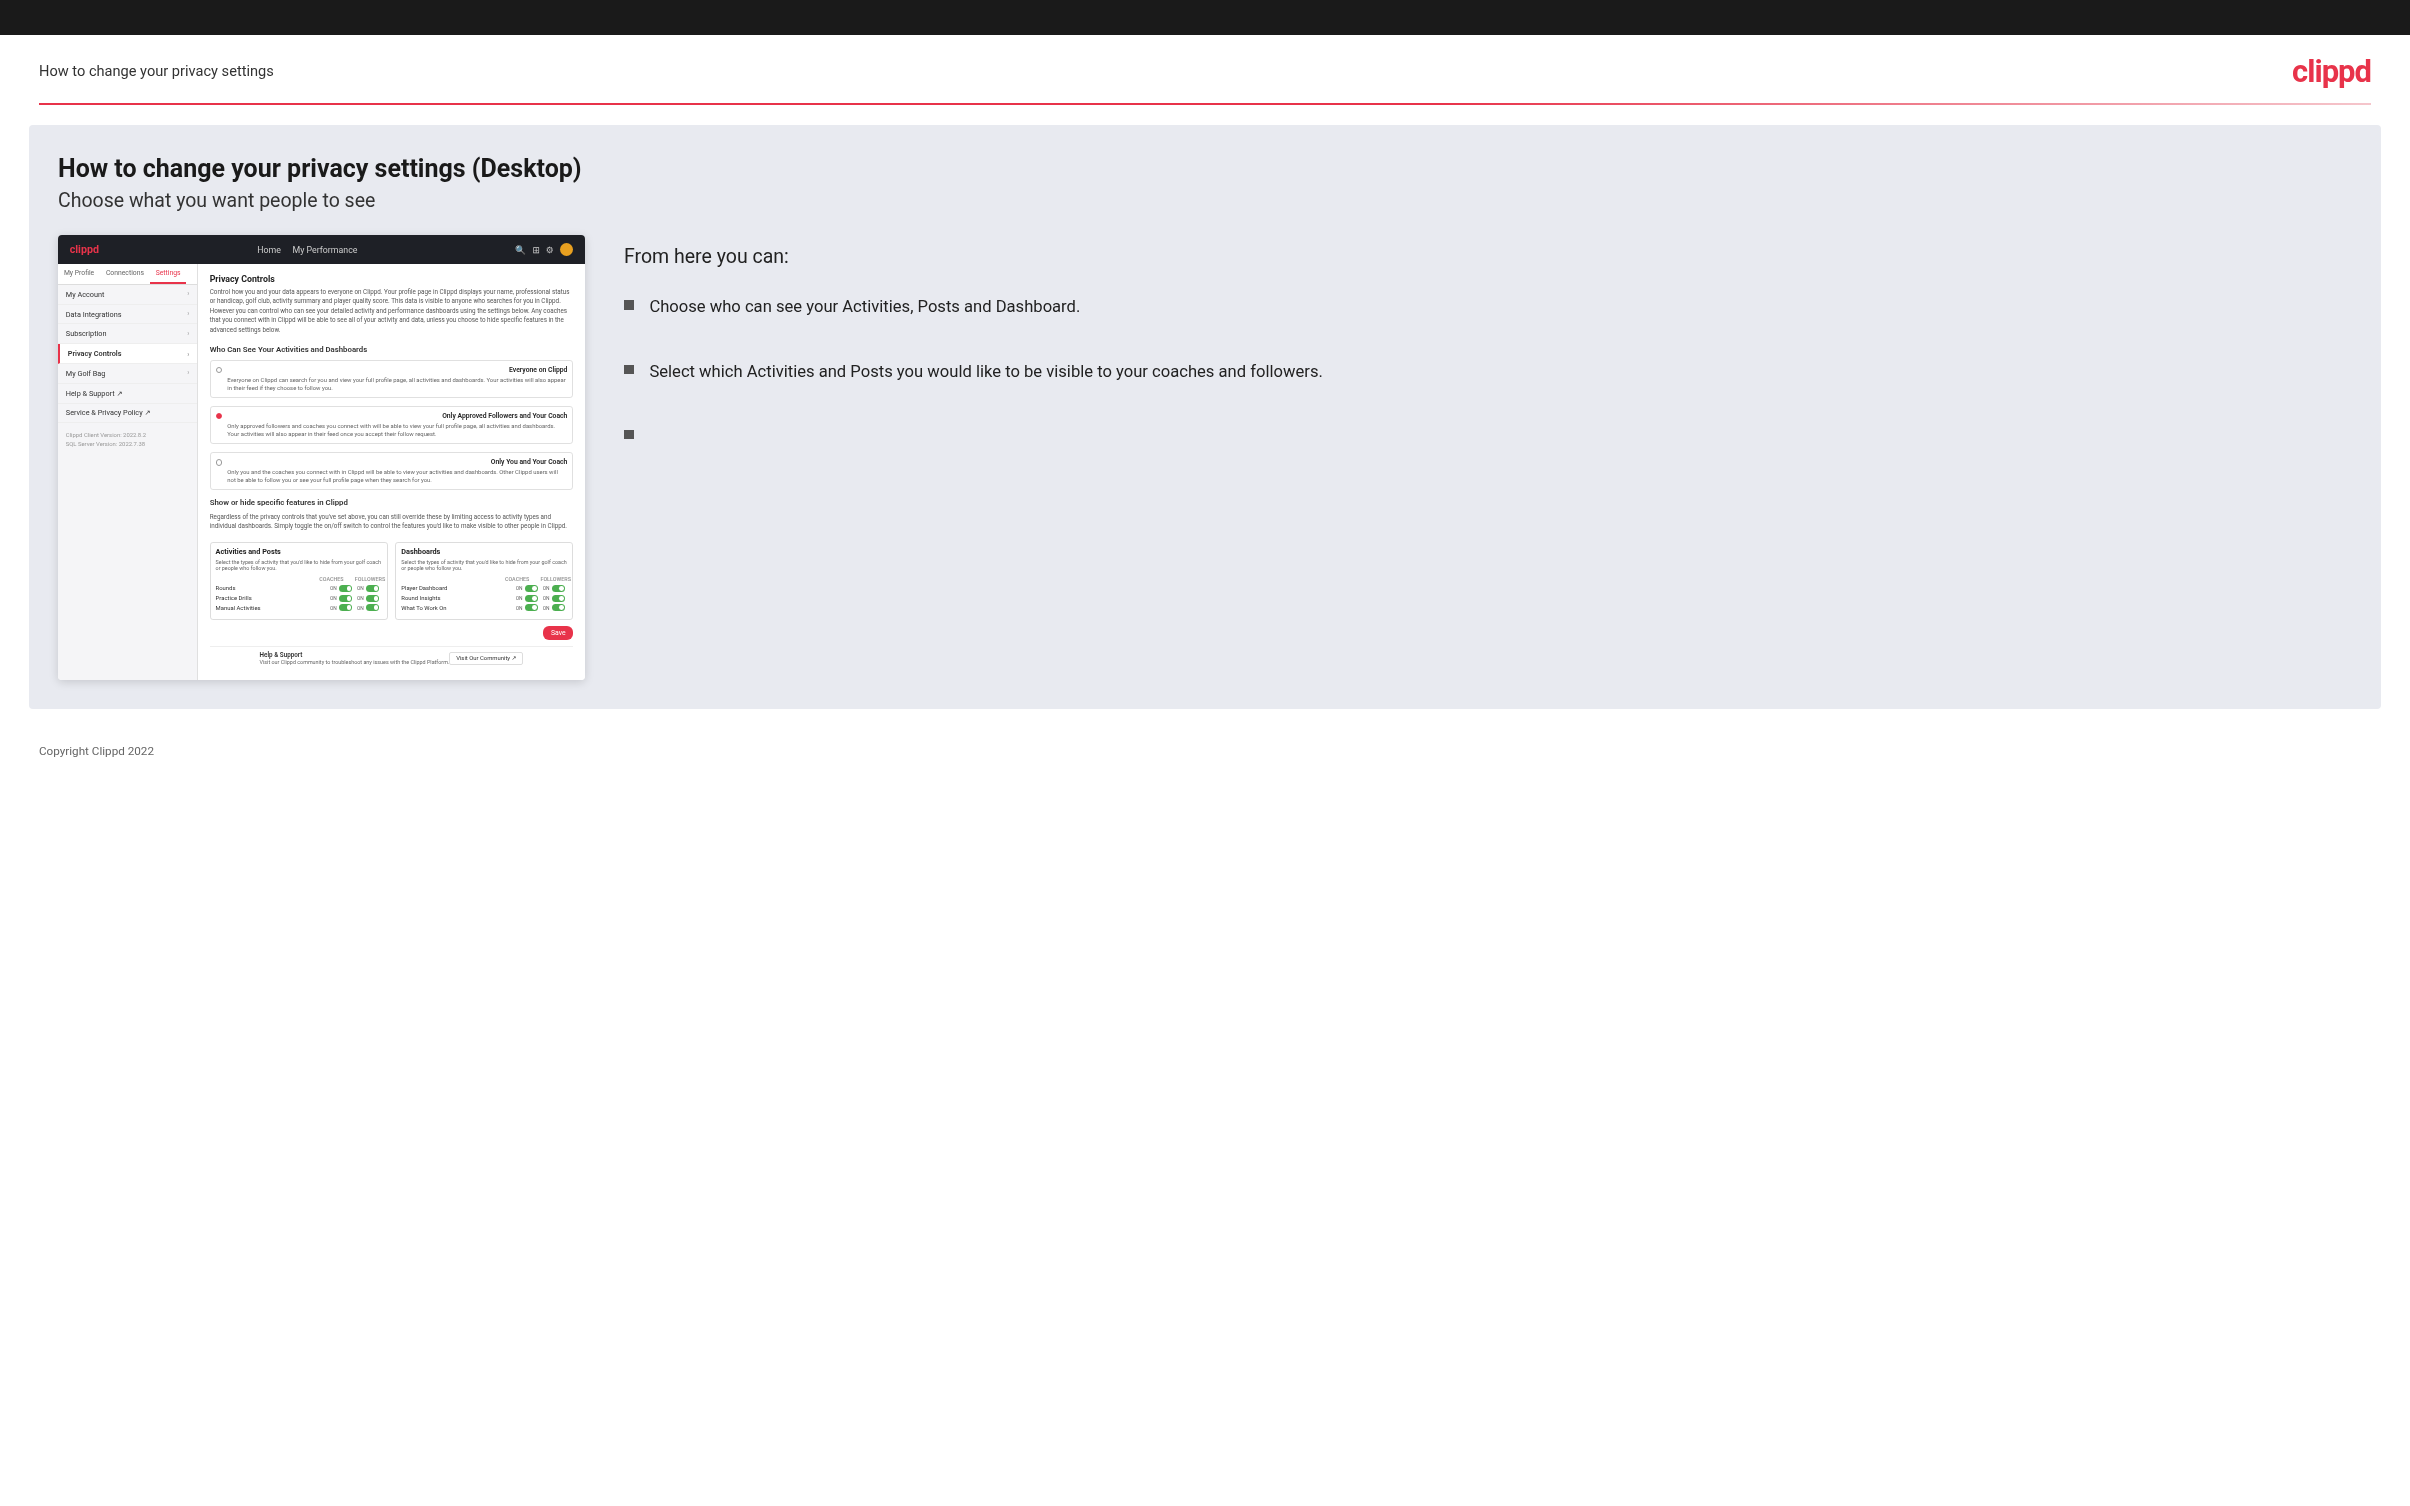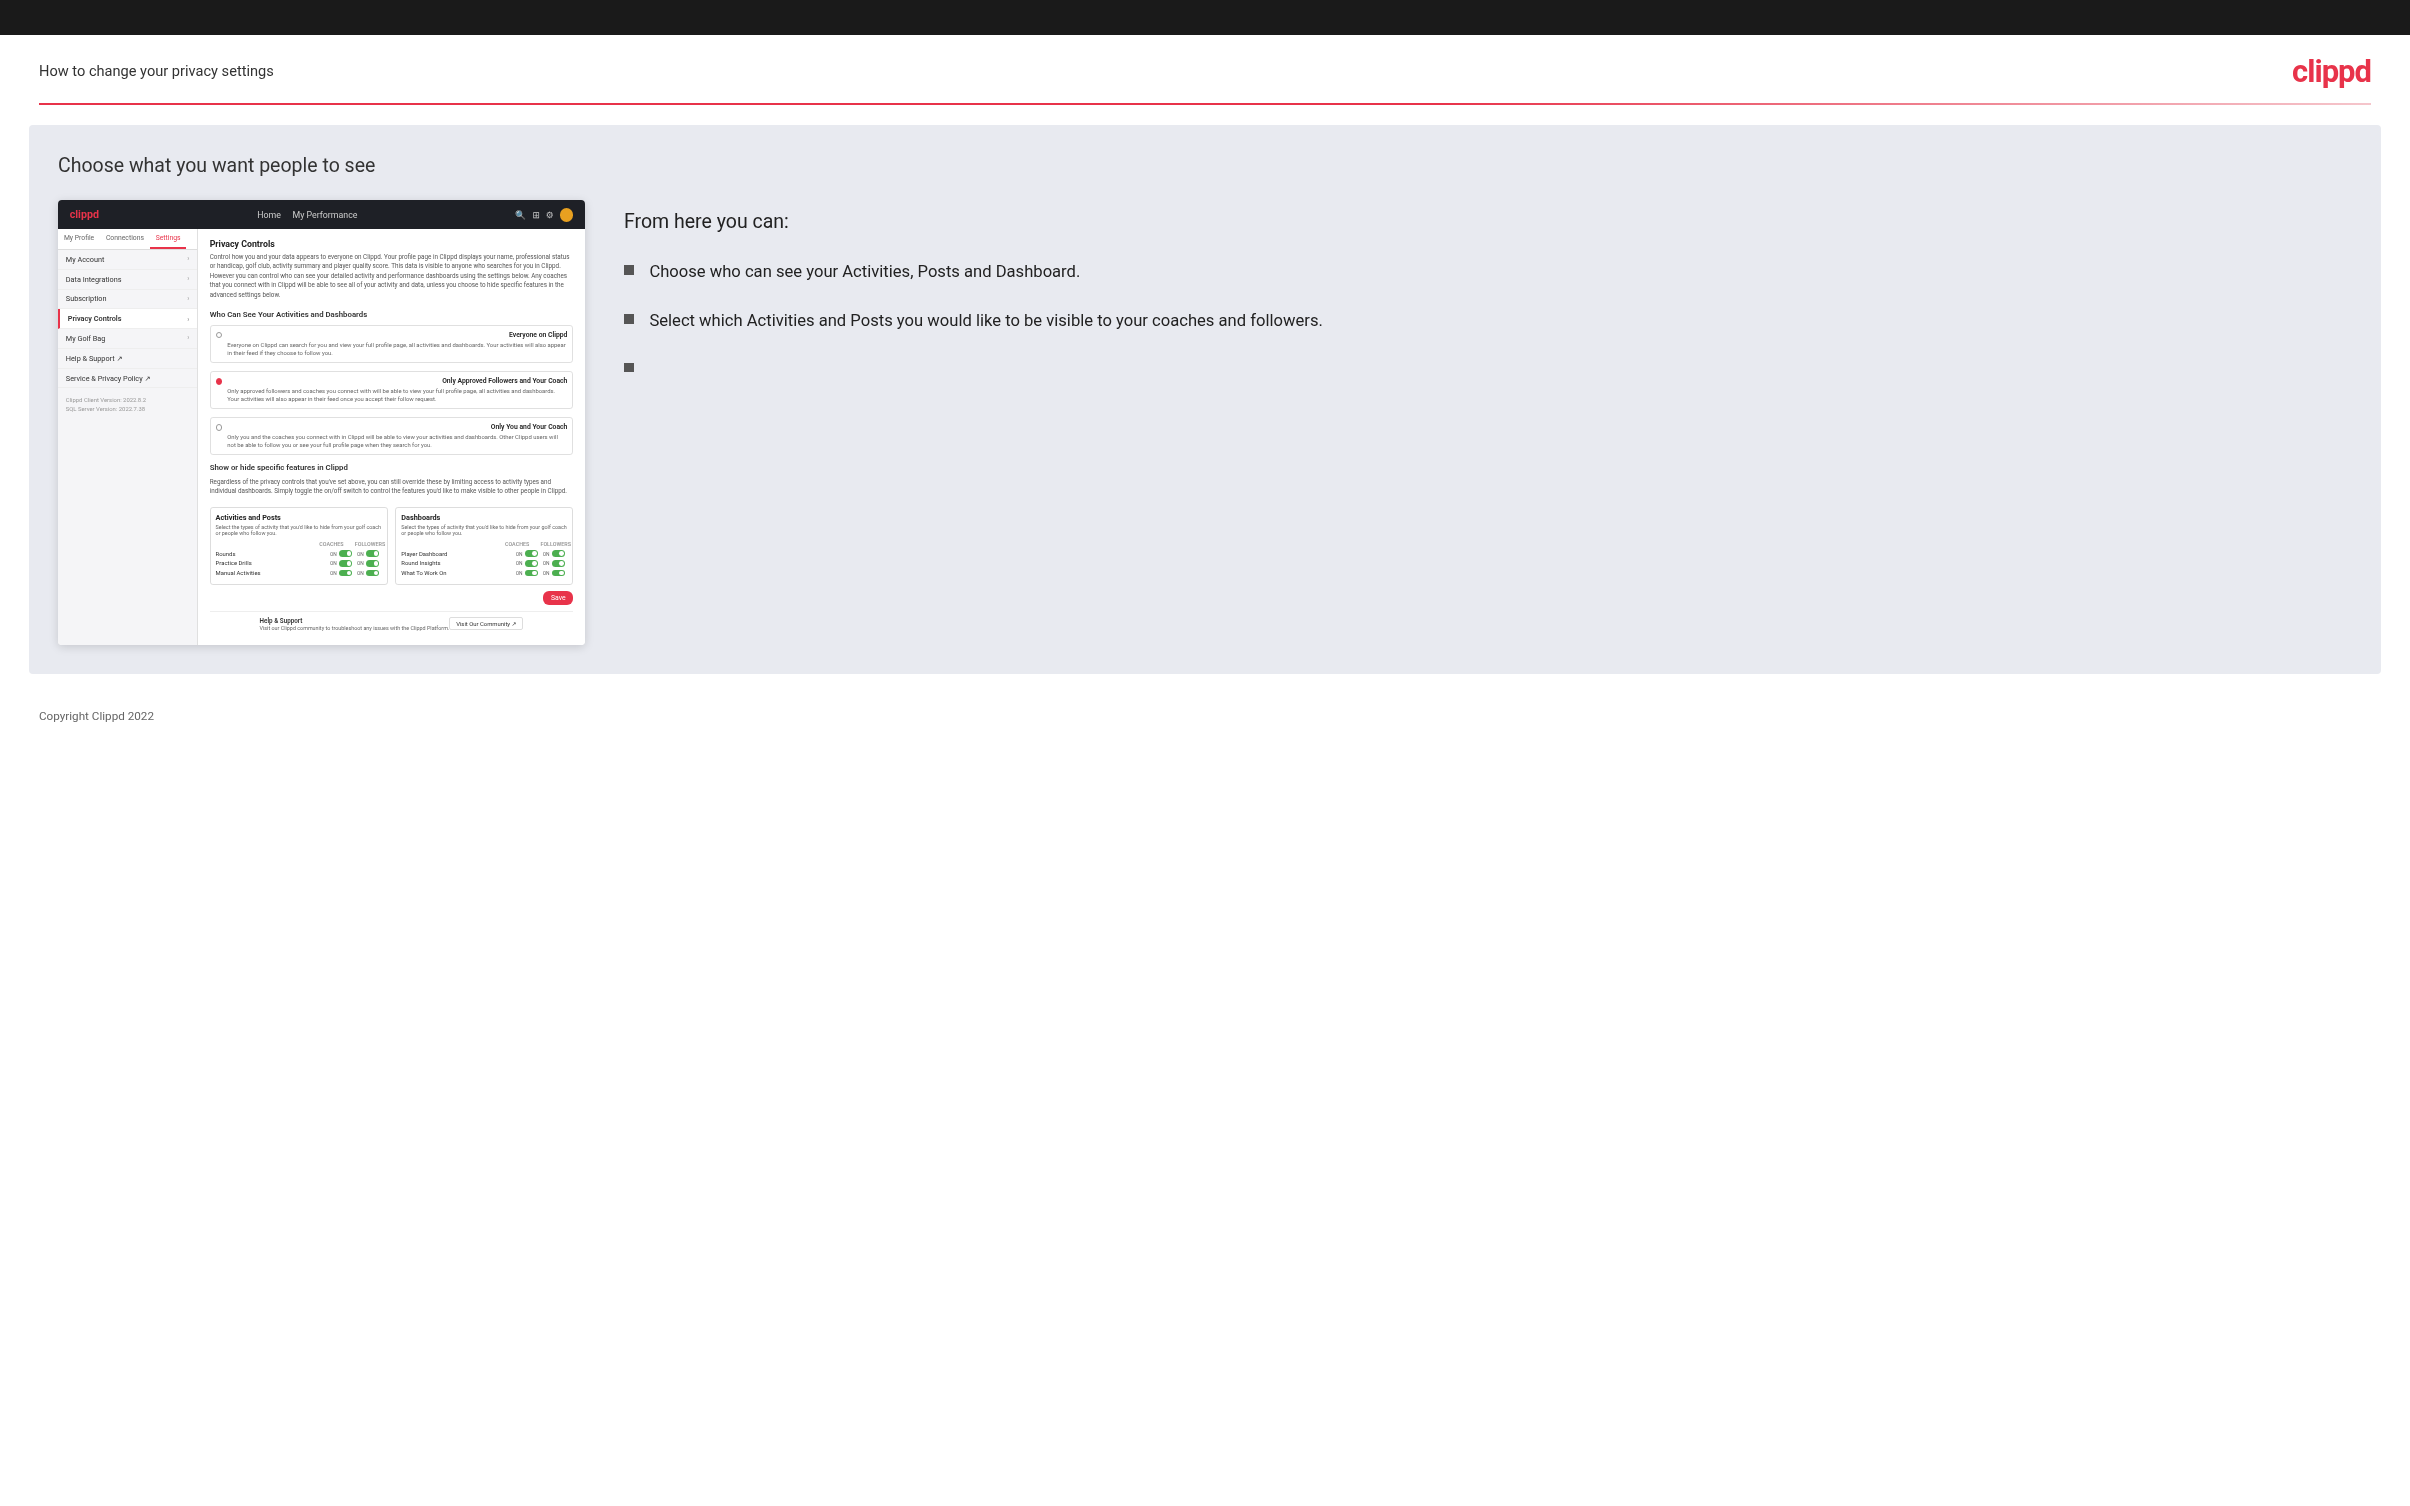--- a/index.html
+++ b/index.html
@@ -359,21 +359,21 @@
     }
     .from-here-title {
       font-size: 19.5px;
       color: #222;
       margin-bottom: 27px;
     }
     .bullet-list {
       list-style: none;
       display: flex;
       flex-direction: column;
-      gap: 24px;
+      gap: 40px;
     }
     .bullet-item {
       display: flex;
       align-items: flex-start;
       gap: 15.6px;
     }
     .bullet-square {
       width: 9.8px;
       height: 9.8px;
       background: #555;
@@ -399,20 +399,21 @@
 <div class="top-bar"></div>
 
 <div class="header">
   <span class="header-title">How to change your privacy settings</span>
   <span class="logo">clippd</span>
 </div>
 
 <div class="header-divider"></div>
 
 <div class="main-content">
+  <h1 class="page-heading">How to change your privacy settings (Desktop)</h1>
   <p class="page-subheading">Choose what you want people to see</p>
 
   <div class="content-row">
 
     <div class="screenshot-container">
 
       <div class="mock-navbar">
         <span class="mock-logo">clippd</span>
         <div class="mock-nav-links">
           <span class="mock-nav-link">Home</span>

